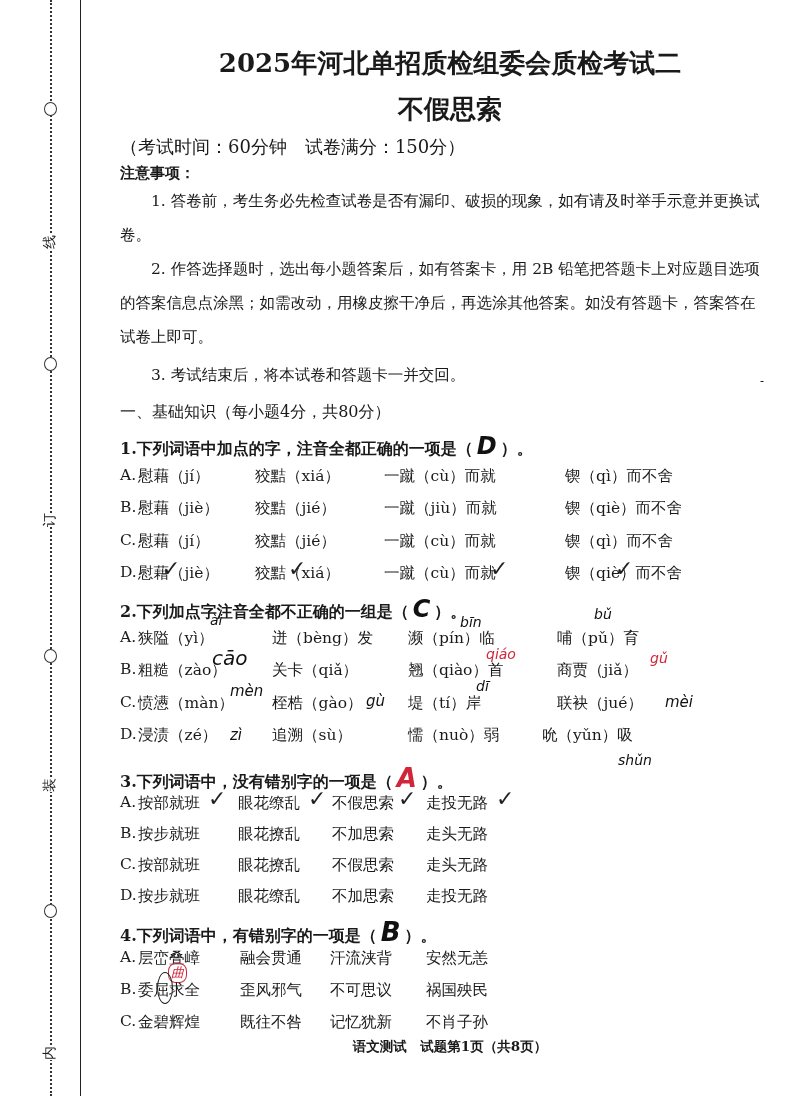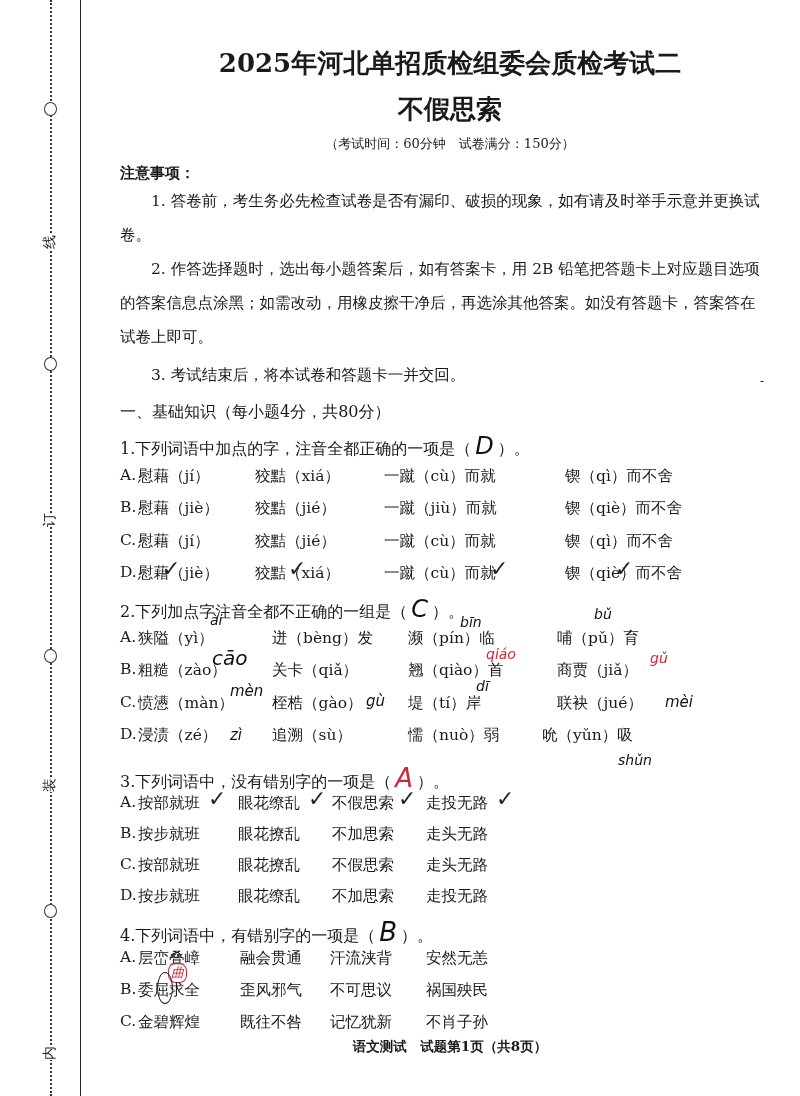--- a/index.html
+++ b/index.html
@@ -6,25 +6,25 @@
   body { width:800px; height:1096px; background:#fff; position:relative; overflow:hidden;
          font-family:"DejaVu Serif","Liberation Serif",serif; color:#1a1a1a; }
   .margin { position:absolute; left:0; top:0; width:80px; height:1096px; }
   .dotline { position:absolute; left:50px; top:0; width:0; height:1096px; border-left:2px dotted #333; }
   .circle { position:absolute; left:44px; width:11px; height:12px; border:1.5px solid #333; border-radius:50%; background:#fff; }
   .mchar { position:absolute; left:42px; font-size:14px; background:#fff; transform:rotate(-90deg); line-height:16px; }
   .rule { position:absolute; left:80px; top:0; width:0; height:1096px; border-left:1.5px solid #222; }
   .page { position:absolute; left:120px; top:0; width:660px; }
   .title { position:absolute; top:46px; left:0; width:660px; text-align:center; font-size:26px; font-weight:bold; letter-spacing:0px; }
   .subtitle { position:absolute; top:92px; left:0; width:660px; text-align:center; font-size:26px; font-weight:bold; }
-  .meta { position:absolute; top:135px; left:0; width:660px; text-align:center; font-size:13px; }
+  .meta { position:absolute; top:135px; left:0; width:660px; font-size:18px; }
   .notes-h { position:absolute; top:164px; left:0; font-size:15px; font-weight:bold; }
   .para { position:absolute; left:0; width:645px; font-size:15.5px; line-height:34px; }
   .section { position:absolute; top:402px; left:0; font-size:16px; font-weight:normal; }
-  .q { position:absolute; left:0; font-size:16px; font-weight:normal; white-space:nowrap; }
+  .q { position:absolute; left:0; font-size:16px; font-weight:bold; white-space:nowrap; }
   .opt { position:absolute; left:0; font-size:15.5px; white-space:nowrap; width:660px; height:24px; }
   .opt span { position:absolute; top:0; }
   .hw { position:absolute; font-family:"DejaVu Sans",sans-serif; font-style:italic; color:#111; }
   .red { color:#d0263a; }
   .footer { position:absolute; top:1030px; left:0; width:660px; text-align:center; font-size:13.5px; font-weight:bold; }
   .check { position:absolute; font-family:"DejaVu Sans",sans-serif; font-size:22px; color:#222; }
   .dash { position:absolute; left:640px; top:374px; font-size:12px; }
 </style>
 </head>
 <body>

